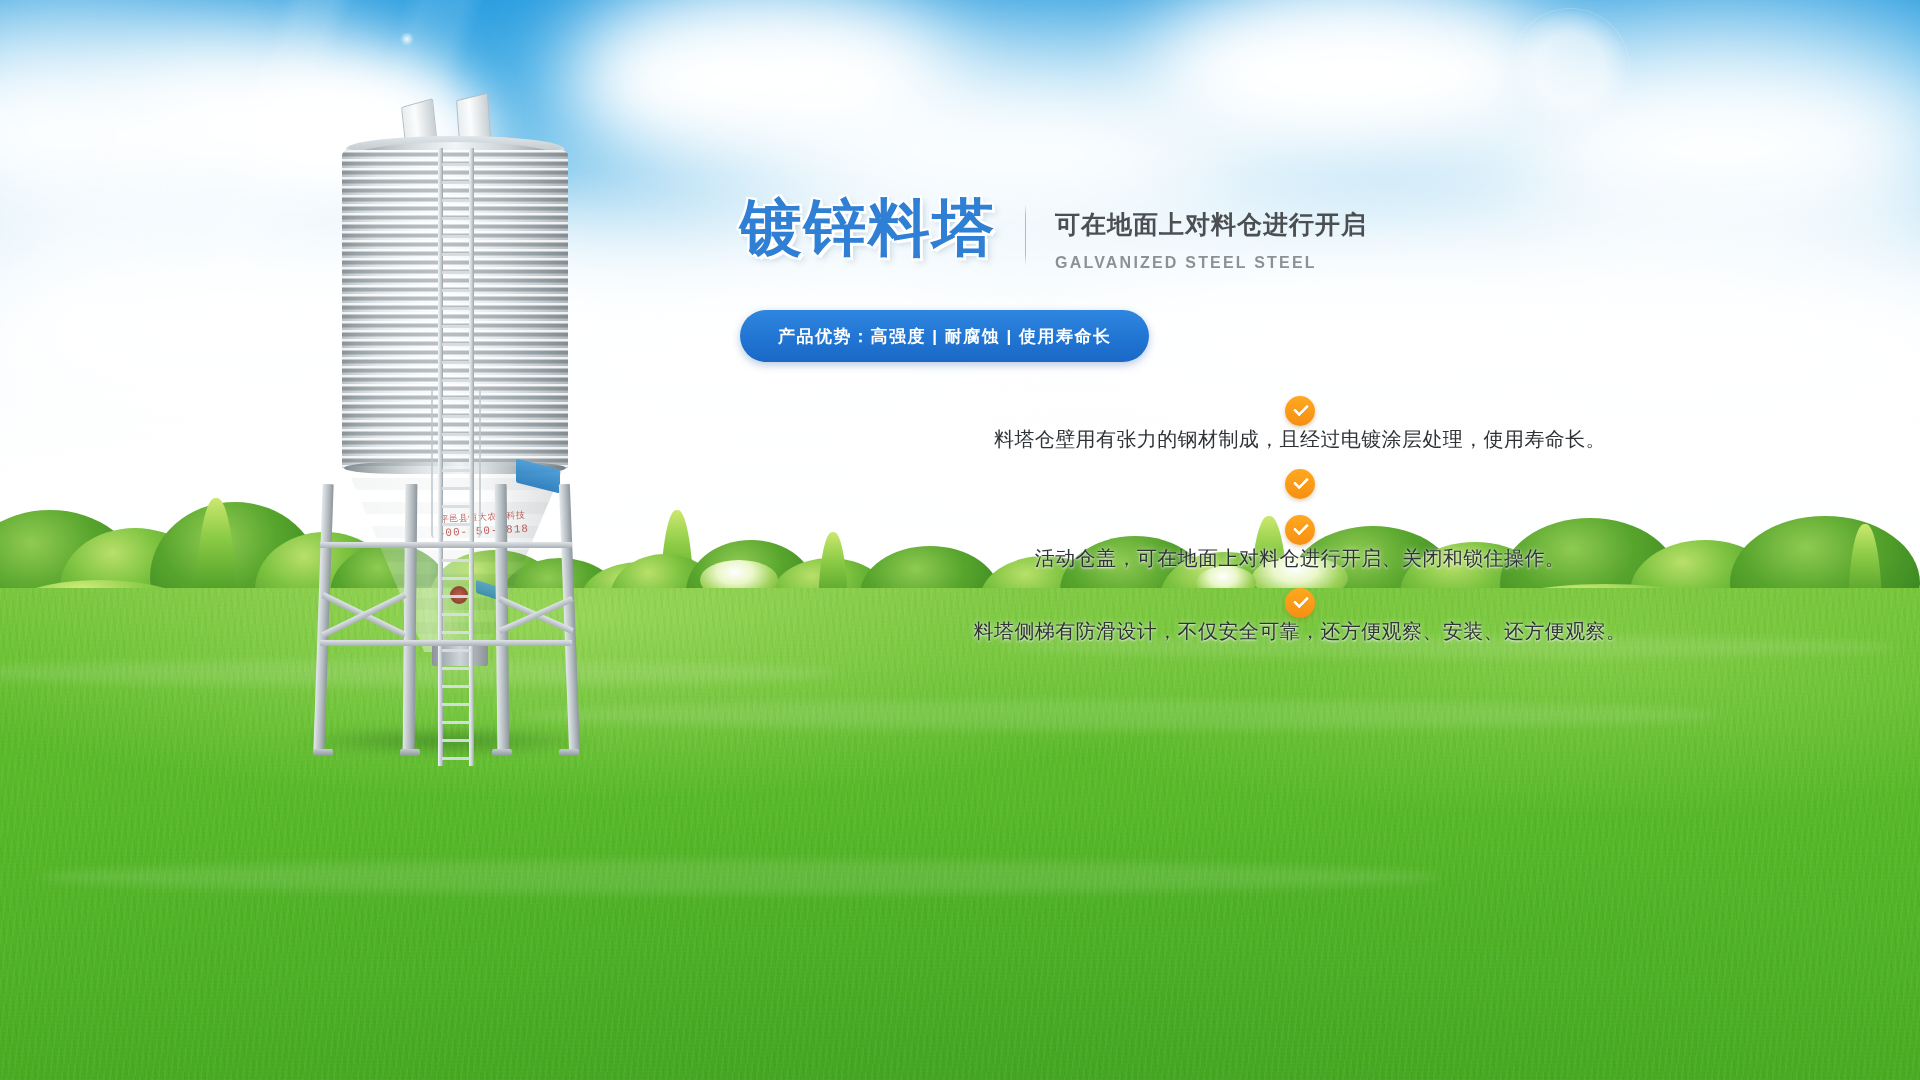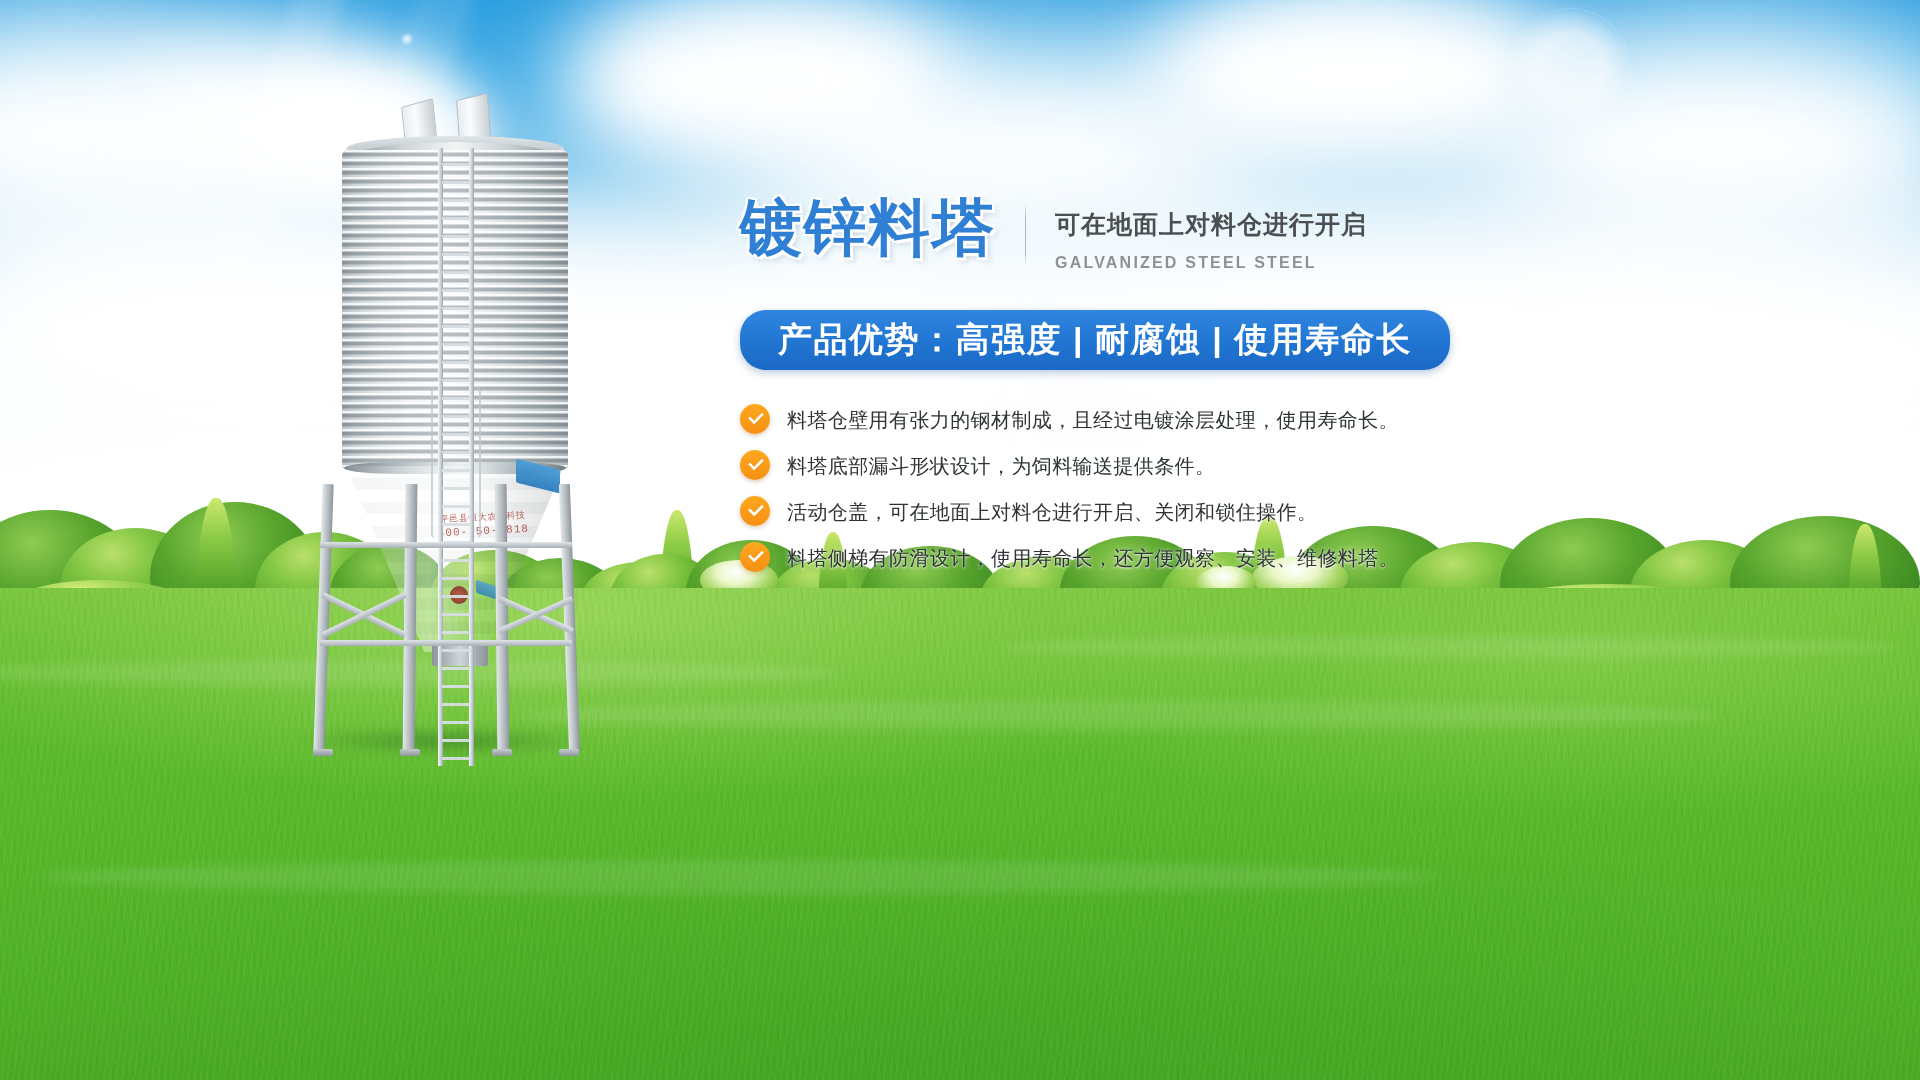--- a/index.html
+++ b/index.html
@@ -249,30 +249,30 @@
     font-size:25px; font-weight:bold; color:#4c4f52;
     letter-spacing:1px; white-space:nowrap;
   }
   .subtitle-en {
     margin-top:13px; font-size:16px; font-weight:bold; color:#8d9195;
     letter-spacing:2.2px; white-space:nowrap;
   }
 
   .advantage-pill {
     margin-top:38px; display:inline-flex; align-items:center; justify-content:center;
-    height:60px; padding:4px 38px; border-radius:26px;
+    height:52px; padding:4px 38px; border-radius:26px;
     background:linear-gradient(to bottom,#2f86e0 0%,#2175d2 55%,#1b68c6 100%);
-    color:#fff; font-size:34px; font-weight:bold; letter-spacing:1.5px;
+    color:#fff; font-size:17px; font-weight:bold; letter-spacing:1.5px;
     white-space:nowrap;
     box-shadow:0 3px 8px rgba(22,80,150,.30);
   }
 
   .bullets { margin-top:34px; }
   .bullet {
-    display:flex; align-items:flex-end; gap:17px; margin-bottom:16px;
+    display:flex; align-items:center; margin-bottom:16px;flex-direction:column;
   }
   .check-badge {
     flex:0 0 auto; width:30px; height:30px; border-radius:50%;
     background:linear-gradient(to bottom,#ffa81f,#f68f12);
     box-shadow:0 2px 4px rgba(150,95,10,.30);
     position:relative;
   }
   .check-badge::after {
     content:""; position:absolute; left:9px; top:8px;
     width:11px; height:6px;
@@ -437,29 +437,28 @@
     <div class="bullets">
 
       <div class="bullet">
         <span class="check-badge"></span>
         <span class="bullet-text">料塔仓壁用有张力的钢材制成，且经过电镀涂层处理，使用寿命长。</span>
       </div>
 
 
       <div class="bullet">
         <span class="check-badge"></span>
-        <span class="bullet-text">料塔底部漏斗形状设计，为饲料输送提供条件。</span>
       </div>
 
       <div class="bullet">
         <span class="check-badge"></span>
         <span class="bullet-text">活动仓盖，可在地面上对料仓进行开启、关闭和锁住操作。</span>
       </div>
 
       <div class="bullet">
         <span class="check-badge"></span>
-        <span class="bullet-text">料塔侧梯有防滑设计，使用寿命长，还方便观察、安装、维修料塔。</span>
+        <span class="bullet-text">料塔侧梯有防滑设计，不仅安全可靠，还方便观察、安装、还方便观察。</span>
       </div>
 
     </div>
   </div>
 
 </div>
 
 </body></html>

